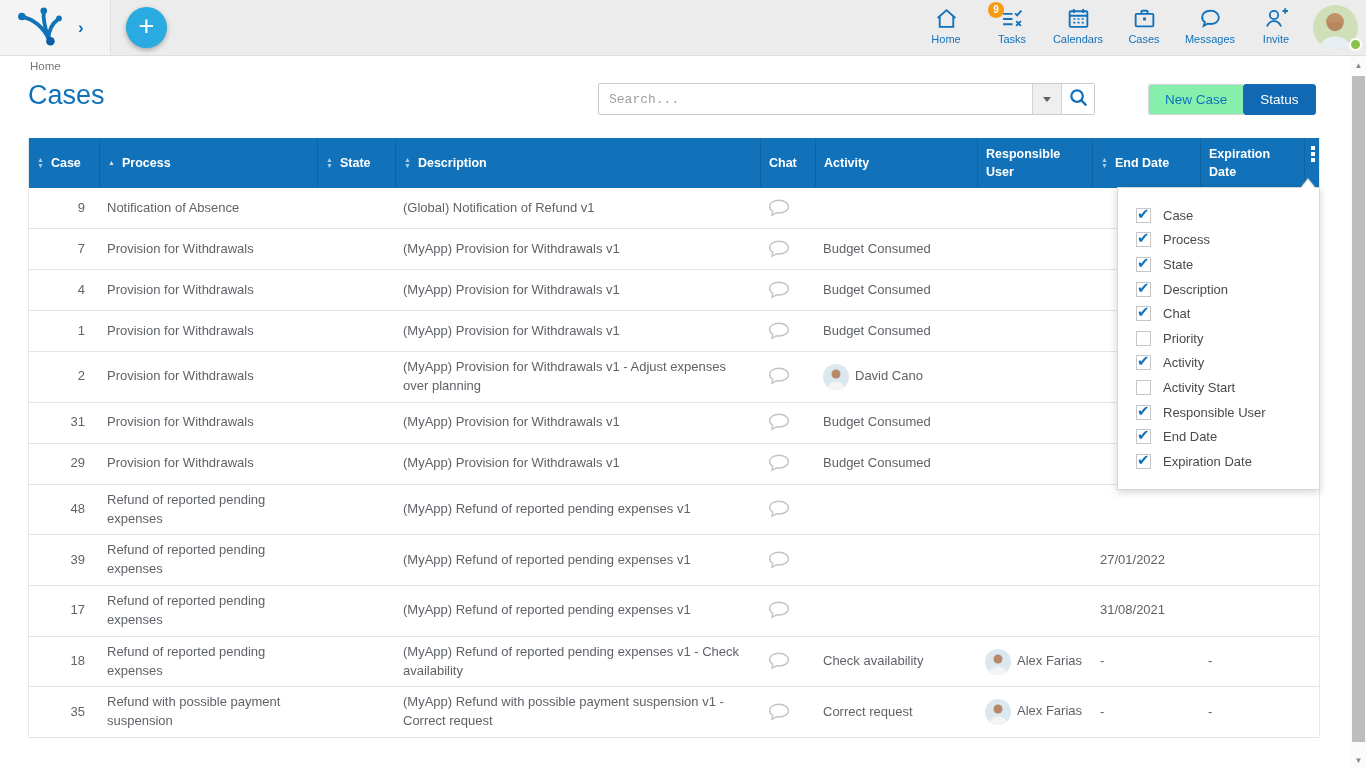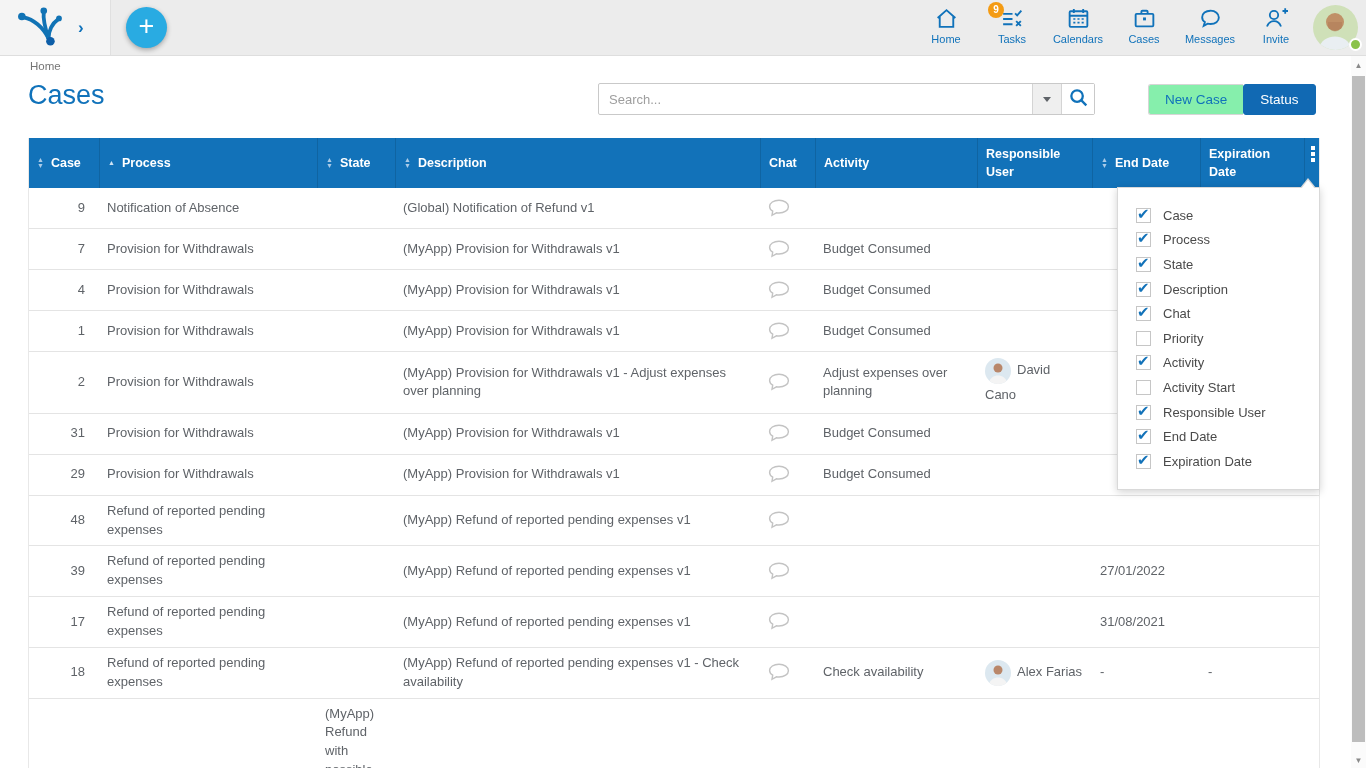--- a/index.html
+++ b/index.html
@@ -22,21 +22,21 @@
   .nav-badge{position:absolute;left:2px;top:-4px;min-width:16px;height:16px;border-radius:50%;background:#f49b13;color:#fff;
              font-size:10px;font-weight:bold;line-height:16px;text-align:center}
   .avatar-wrap{position:absolute;right:8px;top:5px;width:45px;height:45px;border-radius:50%;overflow:hidden;cursor:pointer}
   .presence-dot{position:absolute;right:4px;top:38px;width:13px;height:13px;border-radius:50%;background:#8bc34a;border:2px solid #fff;box-sizing:border-box}
   
   .breadcrumb{position:absolute;left:30px;top:60px;font-size:11.5px;color:#757575;cursor:pointer}
   .page-title{position:absolute;left:28px;top:80px;font-size:27px;color:#1072ba;font-weight:400}
   
   .searchbox{position:absolute;left:598px;top:83px;width:497px;height:32px;border:1px solid #c9c9c9;border-radius:2px;
              display:flex;align-items:stretch;background:#fff;box-sizing:border-box}
-  .search-input{flex:1;border:none;outline:none;padding:0 10px;font-size:13px;color:#ec4899;font-family:Liberation Sans, sans-serif;background:transparent}
+  .search-input{flex:1;border:none;outline:none;padding:0 10px;font-size:13px;color:#ec4899;font-family:Liberation Mono, monospace;background:transparent}
   .search-input::placeholder{color:#9e9e9e}
   .search-caret{width:28px;background:#efefef;border-left:1px solid #d4d4d4;display:flex;align-items:center;justify-content:center;cursor:pointer}
   .search-caret::after{content:"";border-left:4px solid transparent;border-right:4px solid transparent;border-top:5px solid #5f6368}
   .search-go{width:32px;background:#fff;border-left:1px solid #d4d4d4;display:flex;align-items:center;justify-content:center;cursor:pointer}
   
   .btn-group{position:absolute;left:1148px;top:84px;display:flex}
   .btn{height:29px;line-height:29px;padding:0 16px;font-size:13.5px;cursor:pointer;white-space:nowrap}
   .btn-newcase{background:#86efac;color:#1072ba;border:1px solid #d6d6d6;border-right:none;border-radius:3px 0 0 3px}
   .btn-status{background:#1169b3;color:#fff;border:1px solid #1169b3;border-radius:3px}
   
@@ -334,21 +334,20 @@
     <div class="td">Provision for Withdrawals</div>
     <div class="td"><span class="dot" data-state="green"></span></div>
     <div class="td">(MyApp) Provision for Withdrawals v1 - Adjust expenses over planning</div>
     <div class="td td-chat">
       <span>
         <svg width="22" height="19" viewBox="0 0 22 19">
               <path d="M11 1.2C5.7 1.2 1.6 3.9 1.6 7.4c0 1.9 1.2 3.6 3.1 4.7l-.7 4.2 4.5-2.5c.8.2 1.6.2 2.5.2 5.3 0 9.4-2.7 9.4-6.3S16.3 1.2 11 1.2z" fill="none" stroke="#c3c3c3" stroke-width="1.4"></path>
             </svg>
       </span>
     </div>
-    <div class="td">Adjust expenses over planning</div>
     <div class="td resp-cell">
       <span class="avatar">
         <svg width="26" height="26" viewBox="0 0 26 26">
           <rect width="26" height="26" fill="#dce8f0"></rect>
           <circle cx="13" cy="10" r="4.5" fill="#b9876a"></circle>
           <path d="M3 26c1.5-6 6-8.5 10-8.5s8.5 2.5 10 8.5z" fill="#f4f4f4"></path>
         </svg>
       </span><span>David Cano</span>
     </div>
     <div class="td td-right"></div>
@@ -483,20 +482,21 @@
         </svg>
       </span><span>Alex Farias</span>
     </div>
     <div class="td td-right">-</div>
     <div class="td td-right">-</div>
     <div class="td"></div>
   </div>
 
   <div class="trow">
     <div class="td td-case">35</div>
+    <div class="td">Refund with possible payment suspension</div>
     <div class="td"><span class="dot" data-state="green"></span></div>
     <div class="td">(MyApp) Refund with possible payment suspension v1 - Correct request</div>
     <div class="td td-chat">
       <span>
         <svg width="22" height="19" viewBox="0 0 22 19">
               <path d="M11 1.2C5.7 1.2 1.6 3.9 1.6 7.4c0 1.9 1.2 3.6 3.1 4.7l-.7 4.2 4.5-2.5c.8.2 1.6.2 2.5.2 5.3 0 9.4-2.7 9.4-6.3S16.3 1.2 11 1.2z" fill="none" stroke="#c3c3c3" stroke-width="1.4"></path>
             </svg>
       </span>
     </div>
     <div class="td">Correct request</div>

